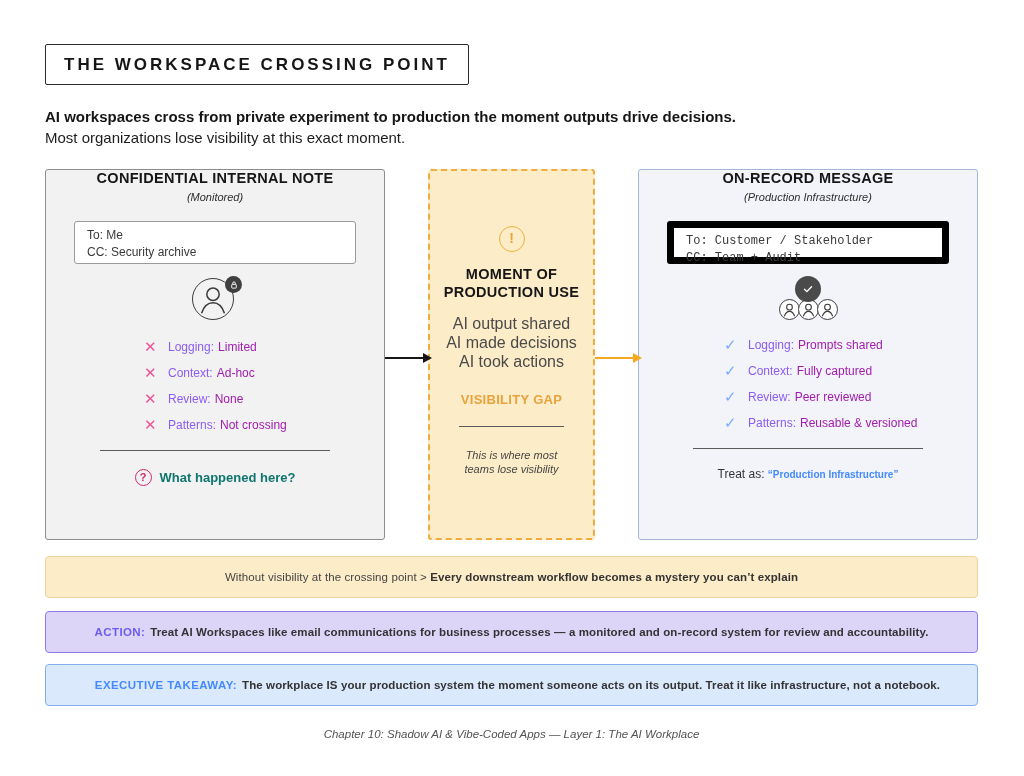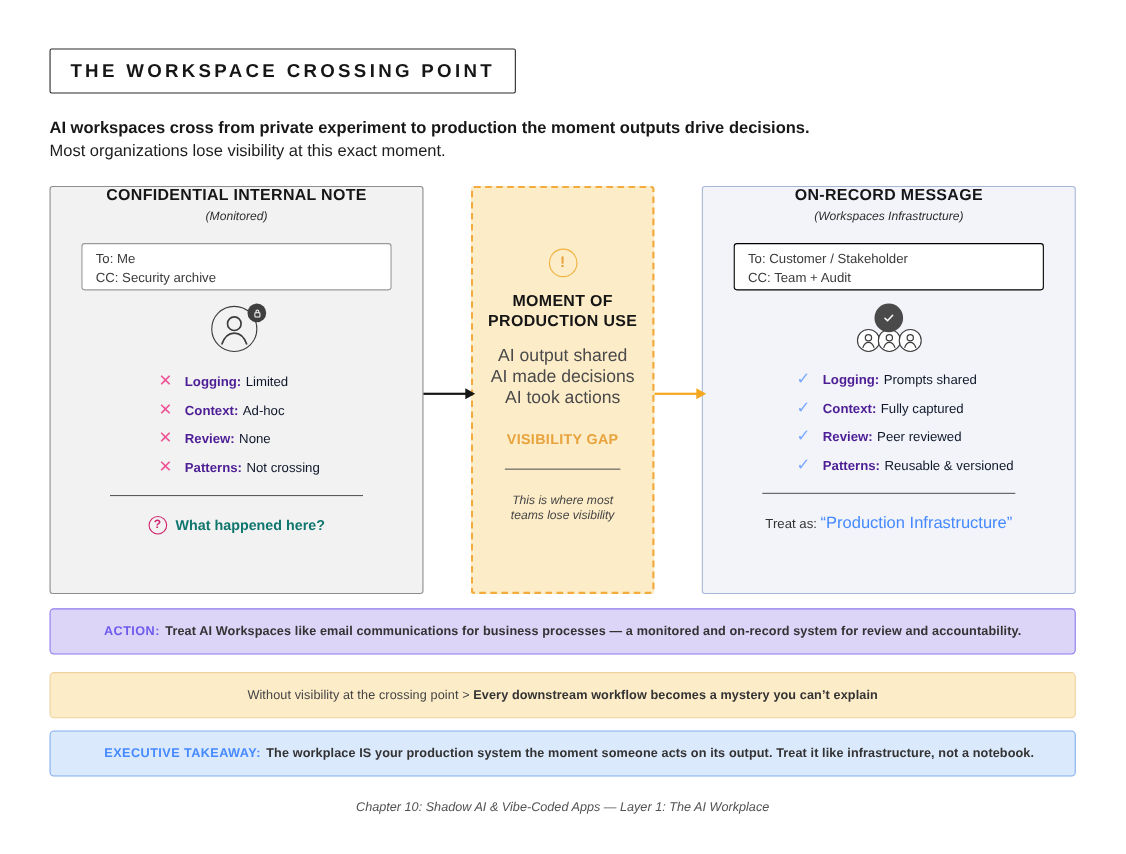--- a/index.html
+++ b/index.html
@@ -46,21 +46,21 @@
     height: 43px;
     background: #ffffff;
     border-radius: 3px;
     text-align: left;
     padding: 5px 12px;
     font-size: 12px;
     line-height: 16.5px;
     color: #3a3a3a;
   }
   .to-box.gray { border: 1px solid #9a9a9a; }
-  .to-box.blue { border: 1px solid #000000; }
+  .to-box.blue { border: 7px solid #000000; font-family: Liberation Mono, monospace; }
 
   
   .icon-area { margin: 14px auto 0 auto; width: 46px; height: 44px; position: relative; }
   .person-circle {
     display: block; width: 42px; height: 42px; border-radius: 50%;
     border: 1.4px solid #3c3c3c; margin-top: 2px;
   }
   .person-circle svg { width: 100%; height: 100%; display: block; }
   .lock-badge {
     position: absolute; top: -2px; right: -4px;
@@ -86,22 +86,22 @@
   .small-person svg { width: 100%; height: 100%; display: block; }
 
   
   .items { margin-top: 16px; text-align: left; }
   .items.left-indent  { padding-left: 98px; }
   .items.right-indent { padding-left: 85px; }
   .item-row { display: flex; align-items: center; height: 17px; margin-bottom: 9px; font-size: 12px; }
   .mark { width: 24px; font-size: 15px; line-height: 15px; }
   .mark.x { color: #ee5396; }
   .mark.check { color: #78a9ff; }
-  .item-label { font-weight: bold; color: #4c1d95; margin-right: 4px; }
-  .item-value { color: #0f172a; }
+  .item-label { font-weight: normal; color: #8b5cf6; margin-right: 4px; }
+  .item-value { color: #a21caf; }
 
   .divider { border-top: 1px solid #5a5a5a; }
   .divider.side { width: 230px; margin: 17px auto 0 auto; }
   .divider.mid  { width: 105px; margin: 19px auto 0 auto; }
 
   
   .question { margin-top: 18px; display: flex; align-items: center; justify-content: center; }
   .q-circle {
     width: 17px; height: 17px; border-radius: 50%;
     border: 1.4px solid #d02670; color: #d02670;
@@ -116,21 +116,21 @@
     border: 1.6px solid #f0b13e; color: #e8a33d;
     font-size: 14px; font-weight: bold; line-height: 23px; text-align: center;
   }
   .mid-title { margin-top: 13px; font-size: 14px; font-weight: bold; line-height: 18px; }
   .mid-items { margin-top: 13px; font-size: 16px; line-height: 19px; color: #4a4a4a; }
   .gap-label { margin-top: 21px; font-size: 13px; font-weight: bold; letter-spacing: 0.3px; color: #e8a33d; }
   .mid-note { margin-top: 22px; font-size: 11px; line-height: 13.5px; font-style: italic; color: #454545; }
 
   
   .treat-as { margin-top: 18px; font-size: 12px; color: #333333; }
-  .treat-val { font-weight: normal; font-size: 15px; color: #4589ff; }
+  .treat-val { font-weight: bold; font-size: 10px; color: #4589ff; }
 
   
   .arrow { flex: 1; align-self: flex-start; margin-top: 188px; position: relative; height: 2px; }
   .arrow .line { position: absolute; left: 0; right: 4px; top: 0; height: 2px; }
   .arrow .line::after {
     content: ""; position: absolute; right: -8px; top: -4px;
     border-top: 5px solid transparent; border-bottom: 5px solid transparent;
   }
   .arrow.black .line { background: #161616; }
   .arrow.black .line::after { border-left: 9px solid #161616; }
@@ -248,21 +248,21 @@
           <span>teams lose visibility</span>
         </div>
       </section>
 
       <div class="arrow orange">
           <div class="line"></div>
         </div>
 
       <section class="panel right">
         <h2>ON-RECORD MESSAGE</h2>
-        <div class="panel-sub">(Workspaces Infrastructure)</div>
+        <div class="panel-sub">(Production Infrastructure)</div>
 
         <div class="to-box blue">
           <div>To: Customer / Stakeholder</div>
           <div>CC: Team + Audit</div>
         </div>
 
         <div class="right-icon-area">
           <div class="check-circle">
             <svg viewBox="0 0 24 24">
                 <path d="M6 12.5l4 4 8-8.5" fill="none" stroke="#ffffff" stroke-width="2.4" stroke-linecap="round" stroke-linejoin="round"></path>
@@ -316,30 +316,30 @@
         <div class="divider side"></div>
 
         <div class="treat-as">
           <span>Treat as:</span>
           <span class="treat-val">“Production Infrastructure”</span>
         </div>
       </section>
 
     </div>
 
+    <div class="banner warn">
+      <span class="b-reg">Without visibility at the crossing point &gt; </span>
+        <span class="b-bold">Every downstream workflow becomes a mystery you can’t explain</span>
+    </div>
+
     <div class="banner action">
       <span class="b-label purple">ACTION:</span>
       <span class="b-bold">Treat AI Workspaces like email communications for business processes — a monitored and on-record system for review and accountability.</span>
     </div>
 
-    <div class="banner warn">
-      <span class="b-reg">Without visibility at the crossing point &gt; </span>
-        <span class="b-bold">Every downstream workflow becomes a mystery you can’t explain</span>
-    </div>
-
     <div class="banner exec">
       <span class="b-label blue">EXECUTIVE TAKEAWAY:</span>
       <span class="b-bold">The workplace IS your production system the moment someone acts on its output. Treat it like infrastructure, not a notebook.</span>
     </div>
 
     <div class="footer">Chapter 10: Shadow AI &amp; Vibe-Coded Apps — Layer 1: The AI Workplace</div>
 
   </div>
 </div>
 

